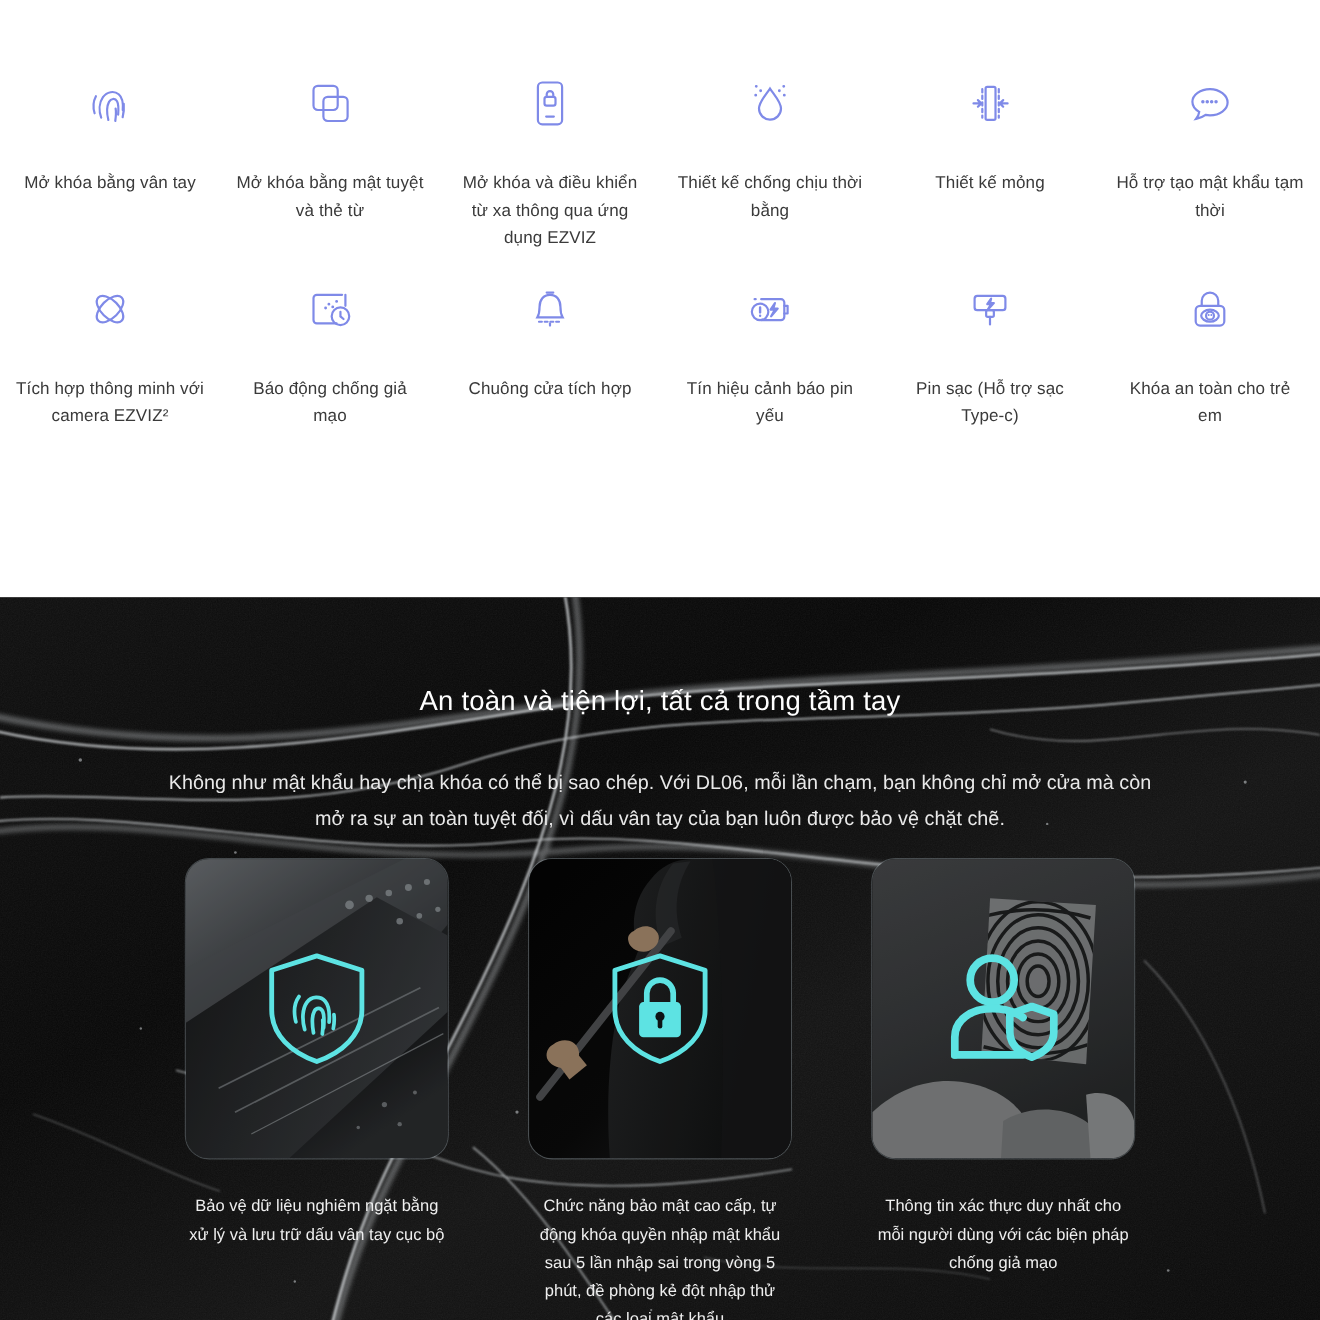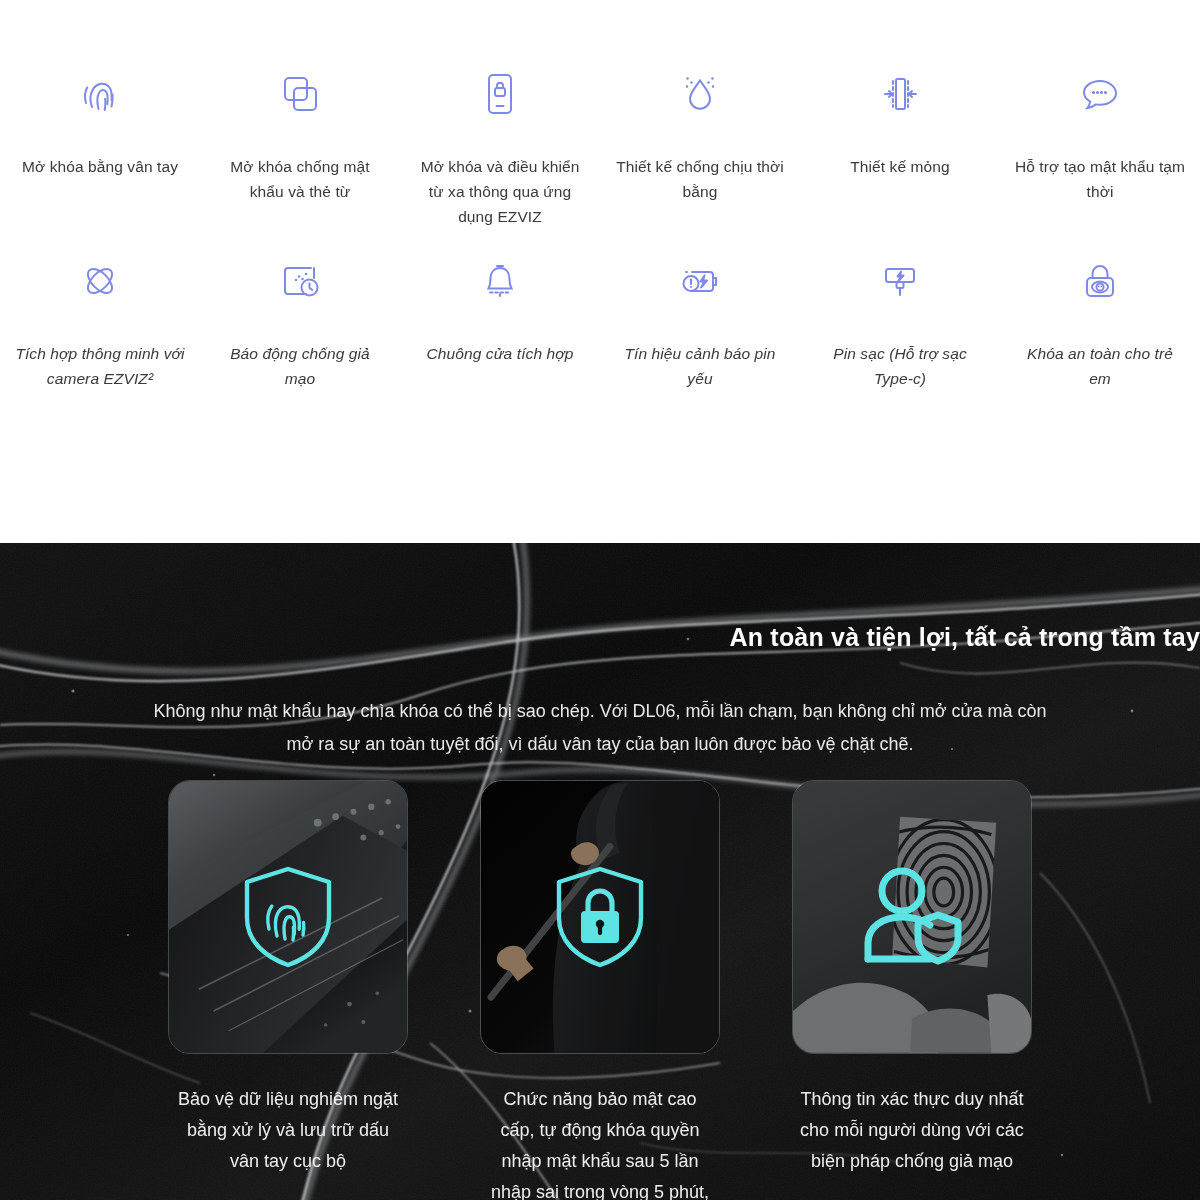--- a/index.html
+++ b/index.html
@@ -15,21 +15,21 @@
     width:1200px;
     height:543px;
     background:#ffffff;
     padding-top:56px;
   }
   .feature-row{
     display:grid;
     grid-template-columns:repeat(6,1fr);
     width:1200px;
   }
-  .feature-row.row-2{ margin-top:14px;font-style:italic; }
+  .feature-row.row-2{ margin-top:14px; }
   .feature-cell{
     display:flex;
     flex-direction:column;
     align-items:center;
     padding:0 14px;
   }
   .feature-icon{
     height:76px;
     display:flex;
     align-items:center;
@@ -60,23 +60,23 @@
   }
   .safety-inner{
     position:relative;
     z-index:3;
     width:1200px;
     height:657px;
   }
   #safety-heading{
     position:absolute;
     top:80px; left:0; width:1200px;
-    text-align:right;
+    text-align:center;
     font-size:25px;
-    font-weight:bold;
+    font-weight:normal;
     color:#ffffff;
     letter-spacing:.2px;
   }
   #safety-desc{
     position:absolute;
     top:152px; left:150px; width:900px;
     text-align:center;
     font-size:18px;
     line-height:1.85;
     color:#e9e9e9;
@@ -102,21 +102,21 @@
   .card-thumb svg.thumb-art{ position:absolute; inset:0; display:block; }
   .card-overlay-icon{
     position:absolute;
     left:0; right:0; top:50%;
     transform:translateY(-50%);
     display:flex; align-items:center; justify-content:center;
     z-index:4;
   }
   .card-caption{
     margin-top:30px;
-    font-size:18px;
+    font-size:15px;
     line-height:1.72;
     color:#efefef;
     text-align:center;
     padding:0 4px;
   }
   .cap-left{ text-align:center; }
 </style>
 </head>
 <body>
 
@@ -137,21 +137,21 @@
       <div class="feature-label">Mở khóa bằng vân tay</div>
     </div>
 
     <div class="feature-cell">
       <div class="feature-icon">
         <svg width="54" height="54" viewBox="0 0 54 54" fill="none" stroke="#7f8ae8" stroke-width="2">
           <rect x="12" y="11" width="22" height="22" rx="4"></rect>
           <rect x="21" y="21" width="22" height="22" rx="4"></rect>
         </svg>
       </div>
-      <div class="feature-label">Mở khóa chống mật khẩu và thẻ từ</div>
+      <div class="feature-label">Mở khóa bằng mật tuyệt và thẻ từ</div>
     </div>
 
     <div class="feature-cell">
       <div class="feature-icon">
         <svg width="54" height="54" viewBox="0 0 54 54" fill="none" stroke="#7f8ae8" stroke-width="2" stroke-linecap="round">
           <rect x="16" y="8" width="22" height="38" rx="4"></rect>
           <rect x="22" y="21" width="10" height="8" rx="2"></rect>
           <path d="M24 21v-2.2a3 3 0 0 1 6 0V21"></path>
           <path d="M23.5 39h7"></path>
         </svg>

